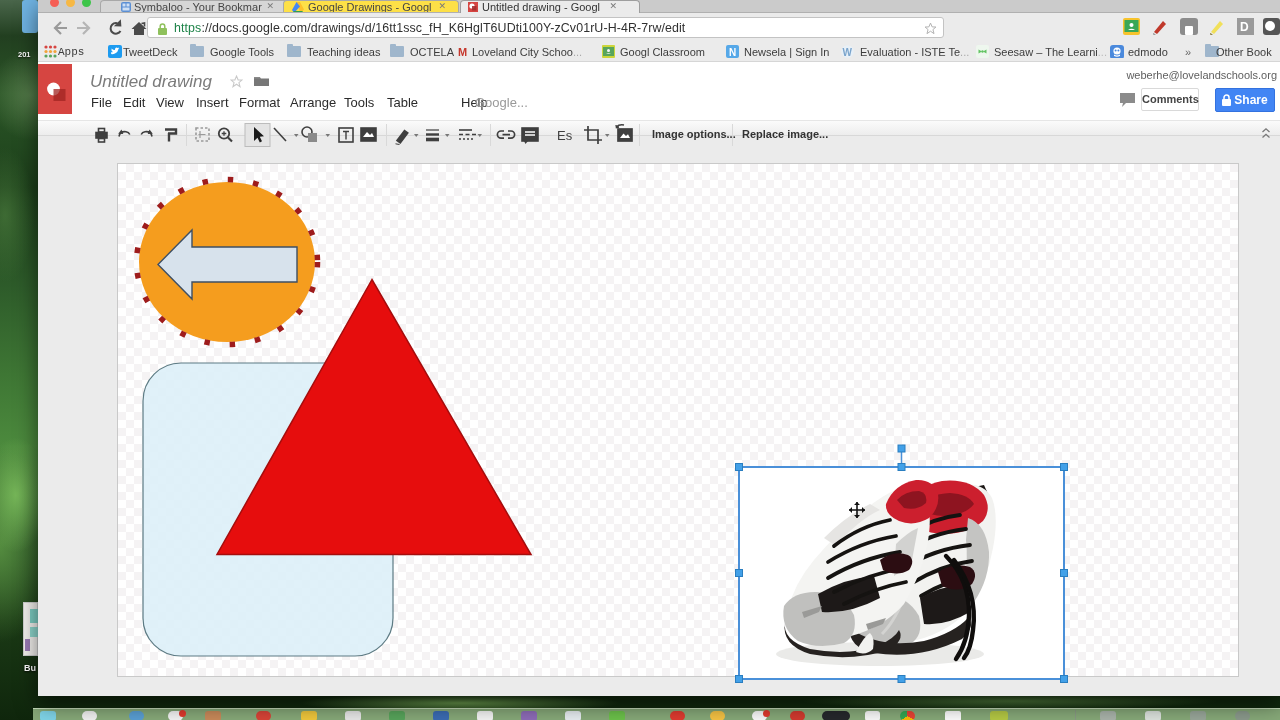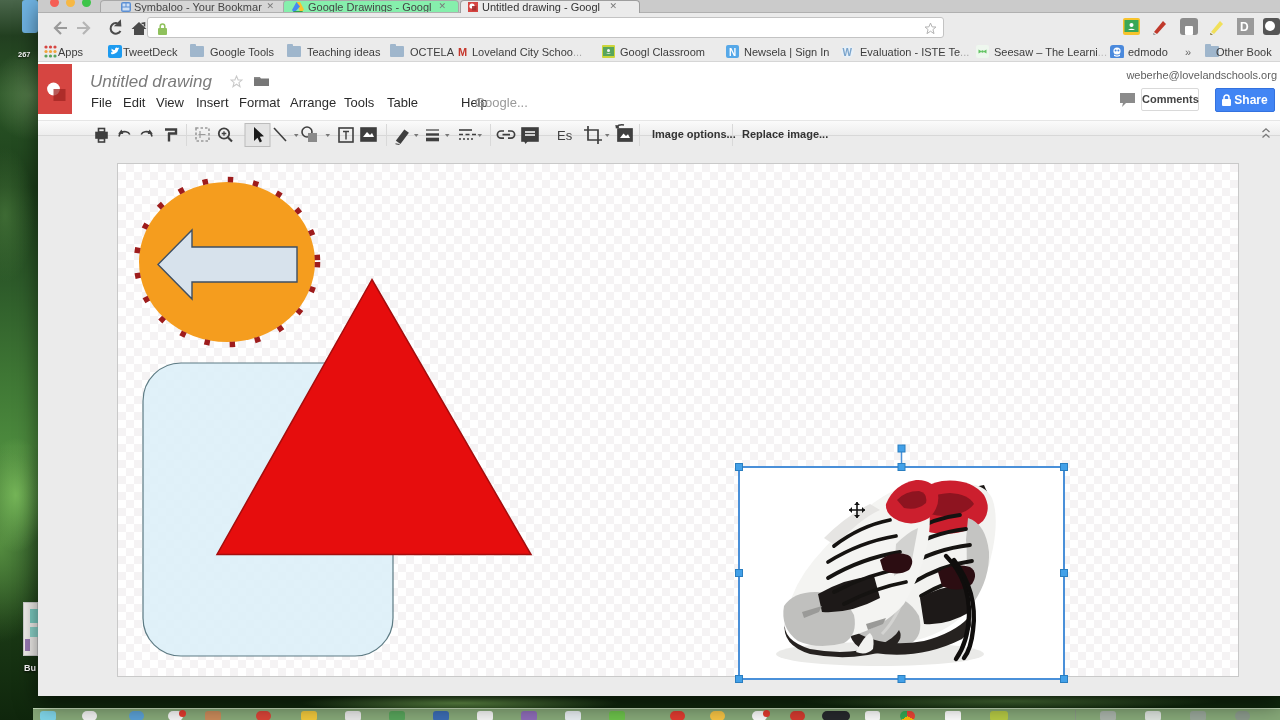--- a/index.html
+++ b/index.html
@@ -75,21 +75,21 @@
     background:
       conic-gradient(#f5f3f4 25%, #ffffff 25% 50%, #f5f3f4 50% 75%, #ffffff 75%);
     background-size:16px 16px;
     border:1px solid #c9c9c9; overflow:visible;
   }
 </style>
 </head>
 <body>
 
 <div id="d-ico1" class="abs"></div>
-<div id="d-lab1" class="abs">267</div>
+<div id="d-lab1" class="abs">201</div>
 <div id="d-ico2" class="abs">
     <span class="t1"></span>
     <span class="t2"></span>
     <span class="t3"></span>
   </div>
 <div id="d-lab2" class="abs">Bu</div>
 <div id="dock" class="abs">
   <i style="left:7px;width:16px;height:10px;border-radius:3px;background:#7fd4e8;"></i>
   <i style="left:49px;width:15px;height:10px;border-radius:8px;background:#f2f2f2;"></i>
   <i style="left:96px;width:15px;height:10px;border-radius:8px;background:#5a9fd4;"></i>
@@ -127,21 +127,21 @@
     <div class="tab" style="left:62px;width:189px;background:#d6d6d6;border:1px solid #a8a8a8;border-bottom:none;">
       <svg style="position:absolute;left:20px;top:1px" width="10" height="10">
           <rect width="10" height="10" rx="2" fill="#5b8fd4"></rect>
           <rect x="1.5" y="1.5" width="3" height="3" fill="#cfe0f4"></rect>
           <rect x="5.5" y="1.5" width="3" height="3" fill="#cfe0f4"></rect>
           <rect x="1.5" y="5.5" width="7" height="3" fill="#cfe0f4"></rect>
         </svg>
       <span class="ttl" style="left:33px;width:132px;">Symbaloo - Your Bookmar</span>
         <span class="x" style="right:14px;">✕</span>
     </div>
-    <div class="tab" style="left:245px;width:176px;background:#86efac;border:1px solid #a8a8a8;border-bottom:none;">
+    <div class="tab" style="left:245px;width:176px;background:#fde047;border:1px solid #a8a8a8;border-bottom:none;">
       <svg style="position:absolute;left:8px;top:1px" width="12" height="11">
           <path d="M4.5 0 L8 0 L12 7.5 L8.5 11 Z" fill="#fdc12b"></path>
           <path d="M4.5 0 L0 8 L2 11 L8 4.5 Z" fill="#4688f1"></path>
           <path d="M1.2 9 L11 9 L9.5 11 L2.5 11 Z" fill="#30a24c"></path>
         </svg>
       <span class="ttl" style="left:24px;width:128px;">Google Drawings - Googl</span>
         <span class="x" style="right:12px;">✕</span>
     </div>
     <div class="tab" style="left:422px;width:180px;background:#ebebeb;border:1px solid #9e9e9e;border-bottom:none;z-index:2;height:13px;">
       <svg style="position:absolute;left:7px;top:1px" width="10" height="10">
@@ -162,20 +162,21 @@
       <path d="M32 3 L38 9 L32 15 M26 9 L38 9" stroke="#b5b5b5" stroke-width="2.2" fill="none"></path>
       <path d="M69 6 A5.3 5.3 0 1 0 69.5 12 M69 2.5 L69.3 6.5 L65.2 6.3 Z" stroke="#4a4a4a" stroke-width="2" fill="none"></path>
       <path d="M80.5 10 L88 3 L95.5 10 L93 10 L93 16 L83 16 L83 10 Z" fill="#4a4a4a" stroke="none"></path>
         <path d="M90.5 4.5 L93.5 4 L93.5 7.5" stroke="#4a4a4a" stroke-width="1.6" fill="none"></path>
     </svg>
     <div id="urlbar">
       <svg class="abs" style="left:9px;top:5px" width="11" height="12">
           <rect x="1" y="5" width="9" height="7" rx="1" fill="#8fc15c"></rect>
           <path d="M3.2 5 V3.4 A2.3 2.3 0 0 1 7.8 3.4 V5" stroke="#8fc15c" stroke-width="1.5" fill="none"></path>
         </svg>
+      <div id="urltxt"><b>https</b>://docs.google.com/drawings/d/16tt1ssc_fH_K6HglT6UDti100Y-zCv01rU-H-4R-7rw/edit</div>
       <svg class="abs" style="right:6px;top:4px" width="13" height="13" viewBox="0 0 24 24">
           <path d="M12 2 L15 9 L22 9.3 L16.5 14 L18.5 21.5 L12 17 L5.5 21.5 L7.5 14 L2 9.3 L9 9 Z" fill="none" stroke="#b0b0b0" stroke-width="1.8"></path>
         </svg>
     </div>
     <svg class="abs" style="left:1085px;top:4px" width="157" height="19">
       <rect x="0" y="1" width="17" height="17" rx="2" fill="#f7c32c"></rect>
         <rect x="1.5" y="3" width="14" height="12" fill="#3aa757"></rect>
         <circle cx="8.5" cy="8" r="2" fill="#fff"></circle>
         <path d="M5 13 Q8.5 10.5 12 13 Z" fill="#fff"></path>
       <path d="M31 15 L40 4 L43 7 L34 17 Z" fill="#c0392b"></path>
@@ -201,21 +202,21 @@
           <circle cx="2" cy="6.5" r="1.6"></circle>
           <circle cx="6.5" cy="6.5" r="1.6"></circle>
           <circle cx="11" cy="6.5" r="1.6"></circle>
         </g>
         <g fill="#58a55c">
           <circle cx="2" cy="11" r="1.6"></circle>
           <circle cx="6.5" cy="11" r="1.6"></circle>
           <circle cx="11" cy="11" r="1.6"></circle>
         </g>
       </svg>
-    <div class="bt" style="left:20px;">Apps</div>
+    <div class="bt" style="left:20px;font-family:Liberation Mono, monospace;">Apps</div>
     <svg class="bi" style="left:70px" width="14" height="13">
         <rect width="14" height="13" rx="2" fill="#1d9bf0"></rect>
         <path d="M3 9 Q5 9.5 7 8.5 Q10 7 10.5 4 L11.5 3.5 L10.5 3.5 L11 2.5 L9.8 3 Q8.5 2 7.5 3 Q6.8 3.8 7 5 Q5 5 3.5 3.5 Q3 6 5 7 Q4 7.5 3 7 Q3.5 8.6 3 9 Z" fill="#fff"></path>
       </svg>
     <div class="bt" style="left:85px;">TweetDeck</div>
     <div class="fold" style="left:152px;"></div>
     <div class="bt" style="left:172px;">Google Tools</div>
     <div class="fold" style="left:249px;"></div>
     <div class="bt" style="left:269px;">Teaching ideas</div>
     <div class="fold" style="left:352px;"></div>

